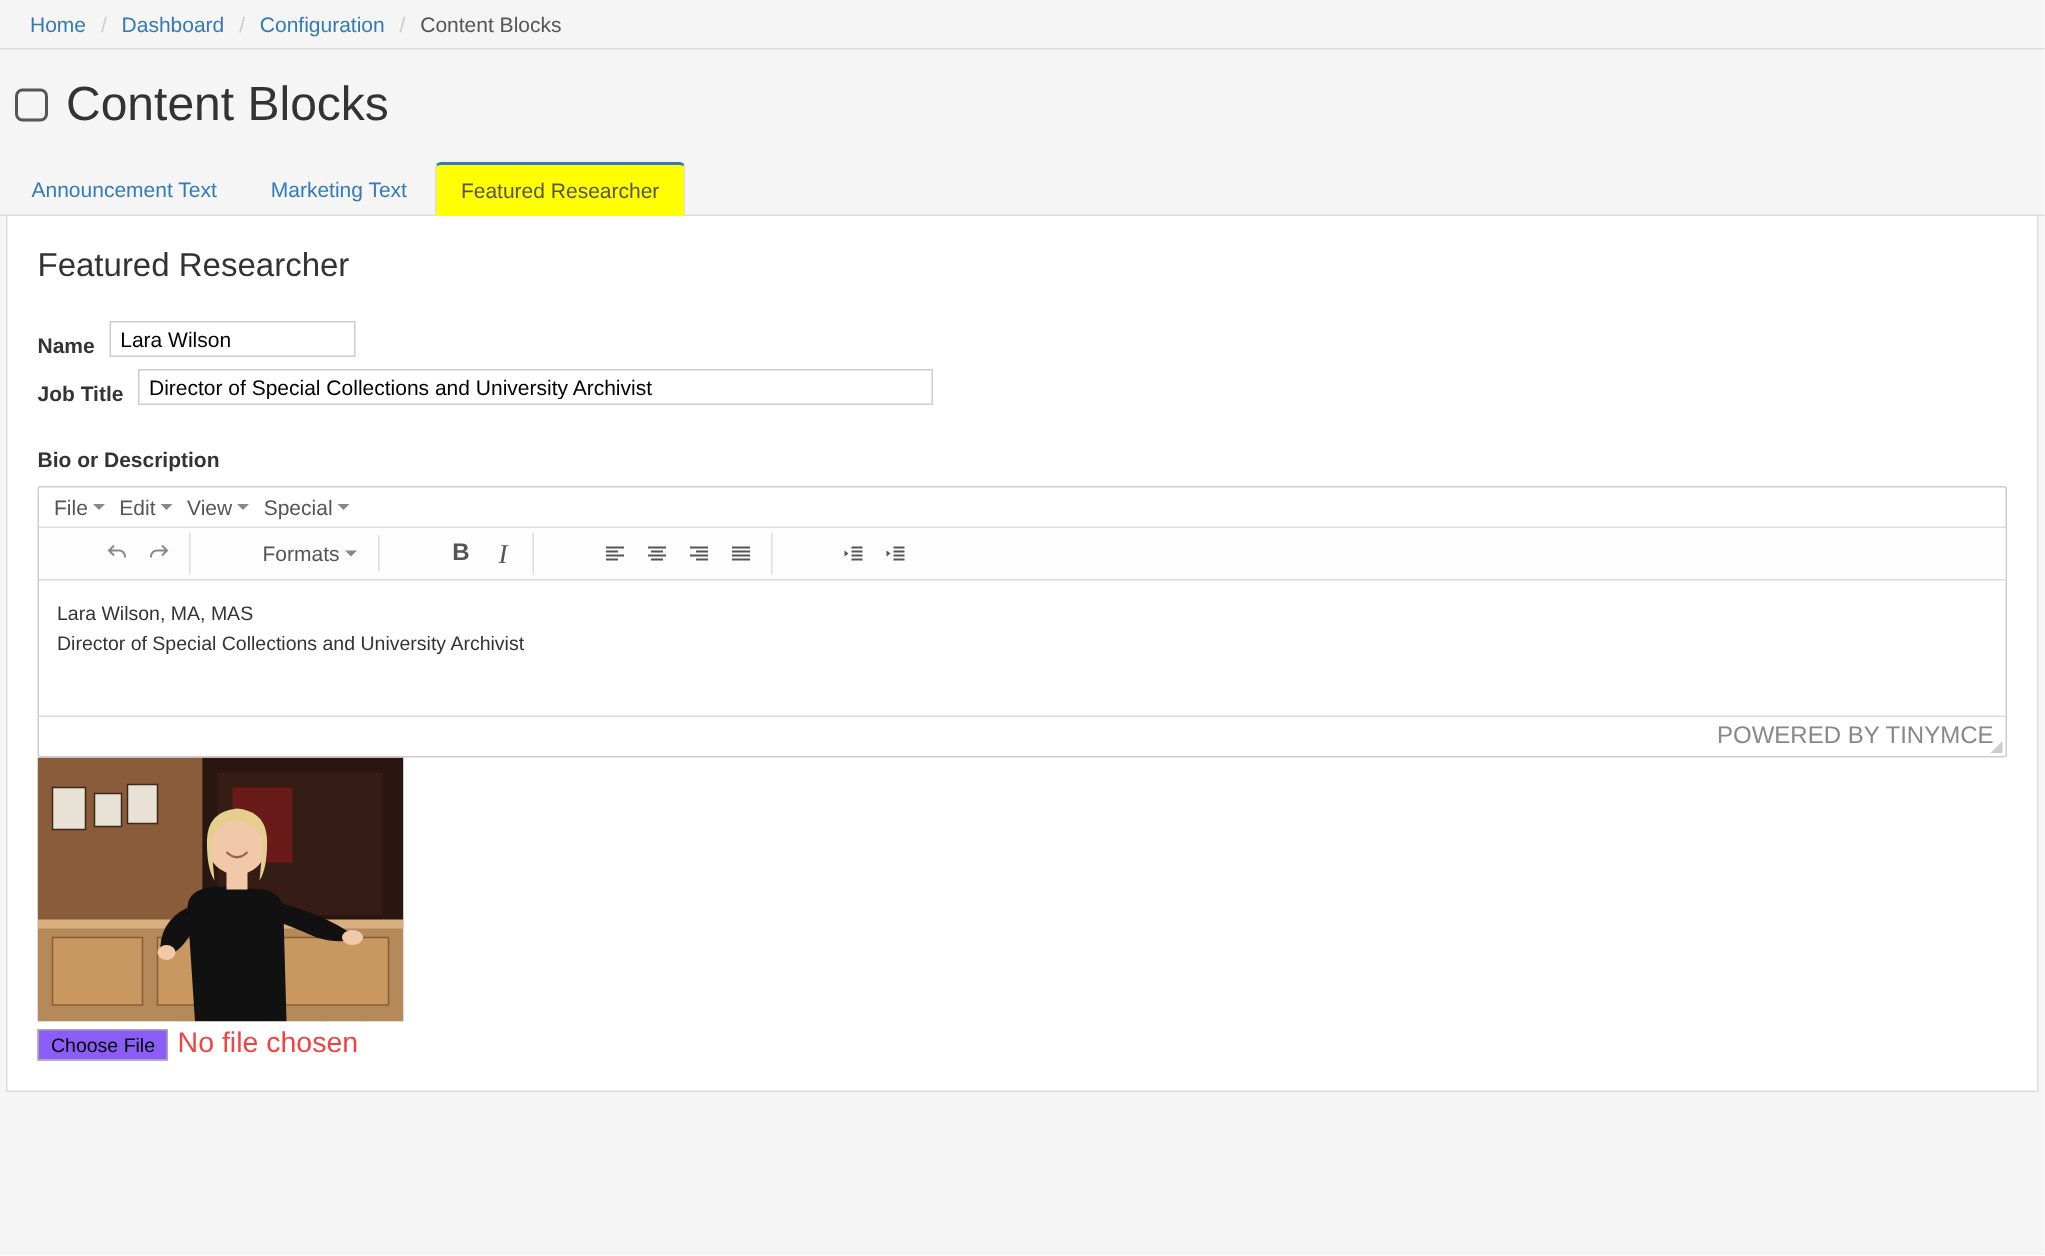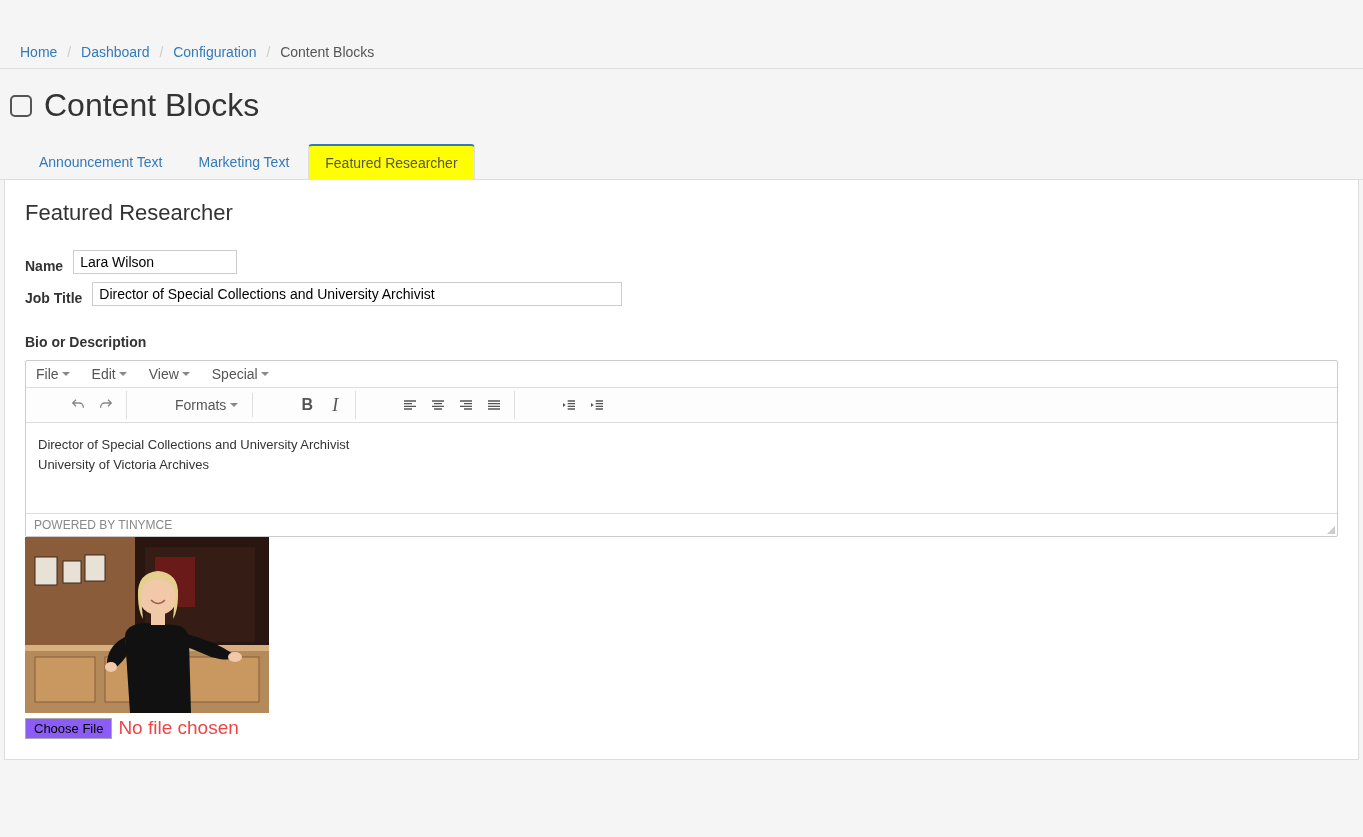--- a/index.html
+++ b/index.html
@@ -7,21 +7,20 @@
   font-family: "Helvetica Neue", Helvetica, Arial, sans-serif;
   font-size: 14px;
   color: #333;
   background: #f5f5f5;
 }
 .breadcrumb-bar {
   background: #f5f5f5;
   border-bottom: 1px solid #ddd;
   padding: 8px 20px;
   font-size: 14px;
-  margin-top: 36px;
 }
 .breadcrumb-bar a { color: #337ab7; text-decoration: none; }
 .breadcrumb-bar .sep { color: #ccc; margin: 0 6px; }
 .breadcrumb-bar .current { color: #555; }
 
 .page-header {
   padding: 18px 10px 0;
   display: flex;
   align-items: center;
   gap: 12px;
@@ -35,21 +34,21 @@
 }
 .page-header h1 {
   font-size: 32px;
   font-weight: 400;
   color: #333;
 }
 
 .tabs {
   display: flex;
   align-items: flex-end;
-  padding: 20px 22px 0;
+  padding: 20px 4px 0;
   border-bottom: 1px solid #ddd;
   background: #f5f5f5;
 }
 .tab {
   padding: 9px 16px;
   color: #337ab7;
   text-decoration: none;
   border: 1px solid transparent;
   border-bottom: none;
   border-radius: 4px 4px 0 0;
@@ -101,21 +100,21 @@
   margin-bottom: 10px;
   font-size: 14px;
 }
 
 .editor {
   border: 1px solid #ccc;
   border-radius: 2px;
 }
 .editor-menu {
   display: flex;
-  gap: 22px;
+  gap: 10px;
   padding: 5px 10px;
   border-bottom: 1px solid #ddd;
   font-size: 14px;
   color: #555;
 }
 .editor-menu .mitem { display: flex; align-items: center; gap: 3px; cursor: pointer; }
 .caret {
   display: inline-block;
   width: 0; height: 0;
   border-left: 4px solid transparent;
@@ -147,22 +146,23 @@
 .editor-body {
   padding: 12px;
   min-height: 90px;
   font-size: 13px;
   line-height: 1.5;
   color: #333;
 }
 .editor-body p { margin: 0; }
 .editor-footer {
   border-top: 1px solid #ddd;
+  text-align: right;
   padding: 4px 8px;
-  font-size: 12px;
+  font-size: 16px;
   color: #888;
   position: relative;
 }
 .resize-grip {
   position: absolute; right: 2px; bottom: 2px;
   width: 10px; height: 10px;
 }
 .resize-grip::before {
   content: ""; position: absolute; right: 0; bottom: 0;
   width: 0; height: 0;
@@ -299,22 +299,22 @@
           </span>
         <span class="tb-btn">
             <svg viewBox="0 0 24 24">
               <path stroke="#555" stroke-width="2" d="M10 6h11M10 10h11M10 14h11M10 18h11"></path>
               <path fill="#555" d="M3 9l4 3-4 3z"></path>
             </svg>
           </span>
       </div>
     </div>
     <div class="editor-body">
+      <p>Lara Wilson, MA, MAS</p>
       <p>Director of Special Collections and University Archivist</p>
-      <p>University of Victoria Archives</p>
     </div>
     <div class="editor-footer">
       <span>POWERED BY TINYMCE</span>
       <span class="resize-grip"></span>
     </div>
   </div>
 
 
   <div class="thumb">
     <svg viewBox="0 0 244 176" width="244" height="176">

